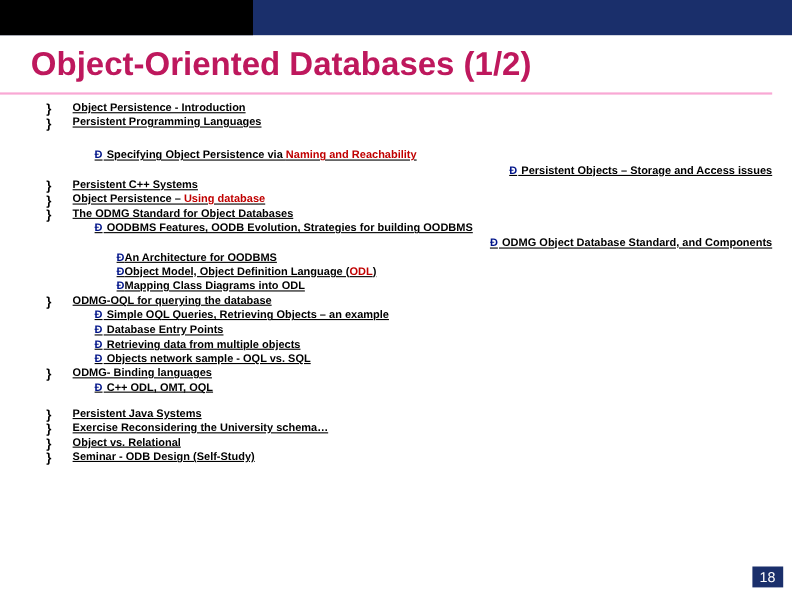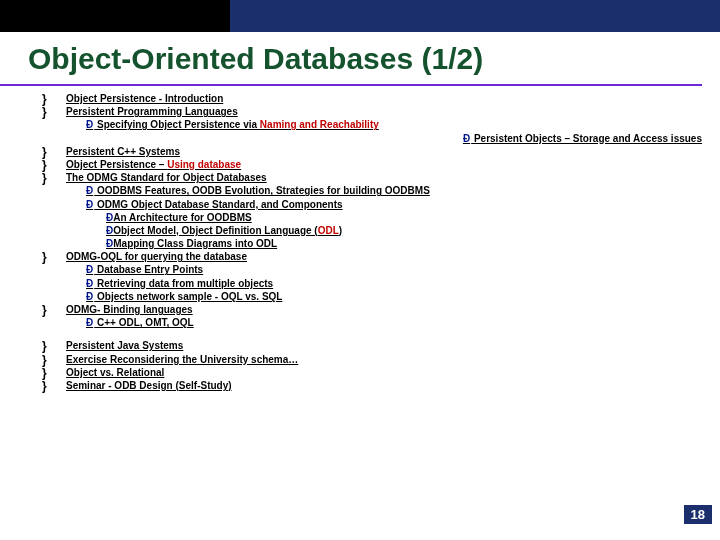--- a/index.html
+++ b/index.html
@@ -17,23 +17,23 @@
     width: 100%;
   }
   .topbar-inner {
     background: #000;
     height: 32px;
     width: 230px;
   }
   .title {
     font-size: 30px;
     font-weight: bold;
-    color: #14532d;
+    color: #be185d;
     padding: 10px 0 8px 28px;
-    border-bottom: 2px solid #6d28d9;
+    border-bottom: 2px solid #f9a8d4;
     margin-bottom: 6px;
     margin-right: 18px;
   }
   .content {
     padding: 0 18px 0 42px;
     font-size: 10px;
     line-height: 1.32;
     color: #000;
     text-decoration: underline;
   }
@@ -66,57 +66,58 @@
   }
   .sub2 .arrow {
     color: #001489;
     font-weight: bold;
   }
   .red { color: #c00000; }
   .gap { height: 10px; }
   .page-number {
     position: absolute;
     right: 8px;
-    bottom: 16px;
+    bottom: 6px;
     background: #1a2f6b;
     color: #fff;
     font-size: 13px;
-    font-weight: bold;
+    font-weight: normal;
     padding: 2px 7px;
   }
 </style>
 </head>
 <body>
 
 <div class="topbar">
   <div class="topbar-inner"></div>
 </div>
 
 <div class="title">Object-Oriented Databases (1/2)</div>
 
 <div class="content">
 
   <div class="item bold"><span class="item-text">Object Persistence - Introduction</span></div>
 
   <div class="item bold"><span class="item-text">Persistent Programming Languages</span></div>
-  <div class="sub" style="padding-left:44px;"><span class="arrow">Ð</span><span> Specifying Object Persistence  via </span><span class="red">Naming and Reachability</span></div>
+  <div class="sub" style="padding-left:44px;margin-top:17px;"><span class="arrow">Ð</span><span> Specifying Object Persistence  via </span><span class="red">Naming and Reachability</span></div>
   <div class="sub" style="padding-left:44px;text-align:right;"><span class="arrow">Ð</span><span> Persistent Objects – Storage and Access issues</span></div>
 
   <div class="item bold"><span class="item-text">Persistent C++ Systems</span></div>
 
   <div class="item bold"><span class="item-text"><span>Object Persistence – </span><span class="red">Using database</span></span></div>
 
   <div class="item bold"><span class="item-text">The ODMG Standard for Object Databases</span></div>
   <div class="sub" style="padding-left:44px;"><span class="arrow">Ð</span><span> OODBMS Features, OODB Evolution, Strategies for building OODBMS</span></div>
-  <div class="sub" style="padding-left:44px;"><span class="arrow">Ð</span><span> ODMG Object Database Standard, and Components</span></div>
+  <div class="sub" style="padding-left:44px;text-align:right;"><span class="arrow">Ð</span><span> ODMG Object Database Standard, and Components</span></div>
   <div class="sub2" style="padding-left:64px;"><span class="arrow">Ð</span><span>An Architecture for OODBMS</span></div>
   <div class="sub2" style="padding-left:64px;"><span class="arrow">Ð</span><span><span>Object Model, Object Definition Language (</span><span class="red">ODL</span><span>)</span></span></div>
   <div class="sub2" style="padding-left:64px;"><span class="arrow">Ð</span><span>Mapping Class Diagrams into ODL</span></div>
 
   <div class="item bold"><span class="item-text">ODMG-OQL for querying the database</span></div>
+  <div class="sub" style="padding-left:44px;"><span class="arrow">Ð</span><span> Simple OQL Queries, Retrieving Objects – an example</span></div>
   <div class="sub" style="padding-left:44px;"><span class="arrow">Ð</span><span> Database Entry Points</span></div>
   <div class="sub" style="padding-left:44px;"><span class="arrow">Ð</span><span> Retrieving data from multiple objects</span></div>
   <div class="sub" style="padding-left:44px;"><span class="arrow">Ð</span><span> Objects network sample - OQL vs. SQL</span></div>
 
   <div class="item bold"><span class="item-text">ODMG- Binding languages</span></div>
   <div class="sub" style="padding-left:44px;"><span class="arrow">Ð</span><span> C++ ODL, OMT, OQL</span></div>
 
   <div class="gap"></div>
 
   <div class="item bold"><span class="item-text">Persistent Java Systems</span></div>

